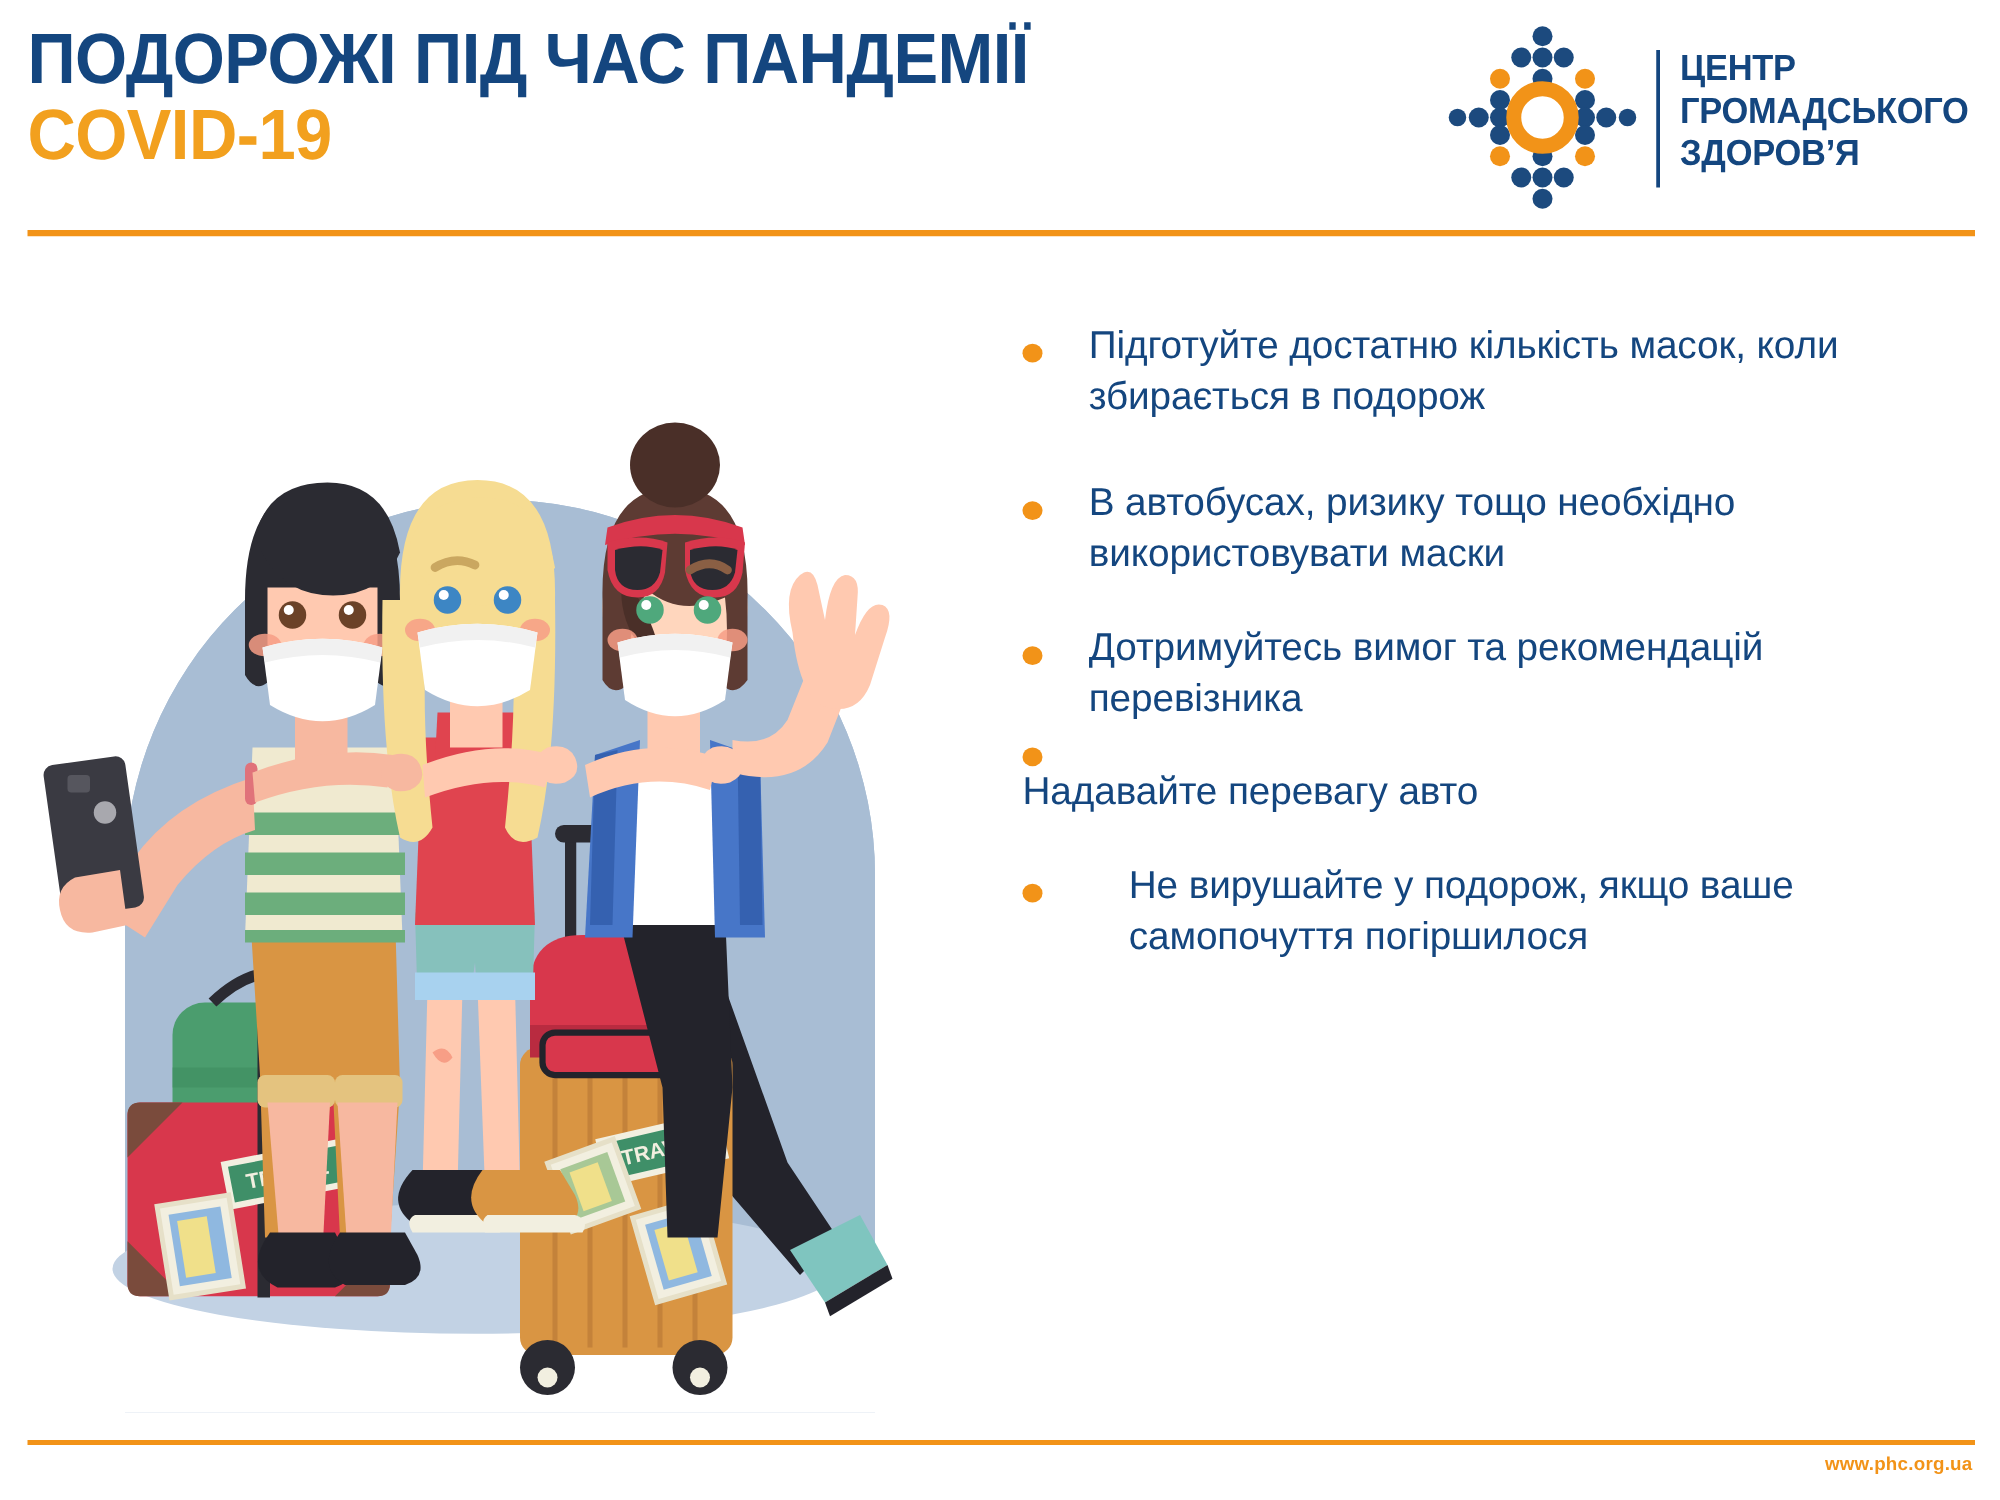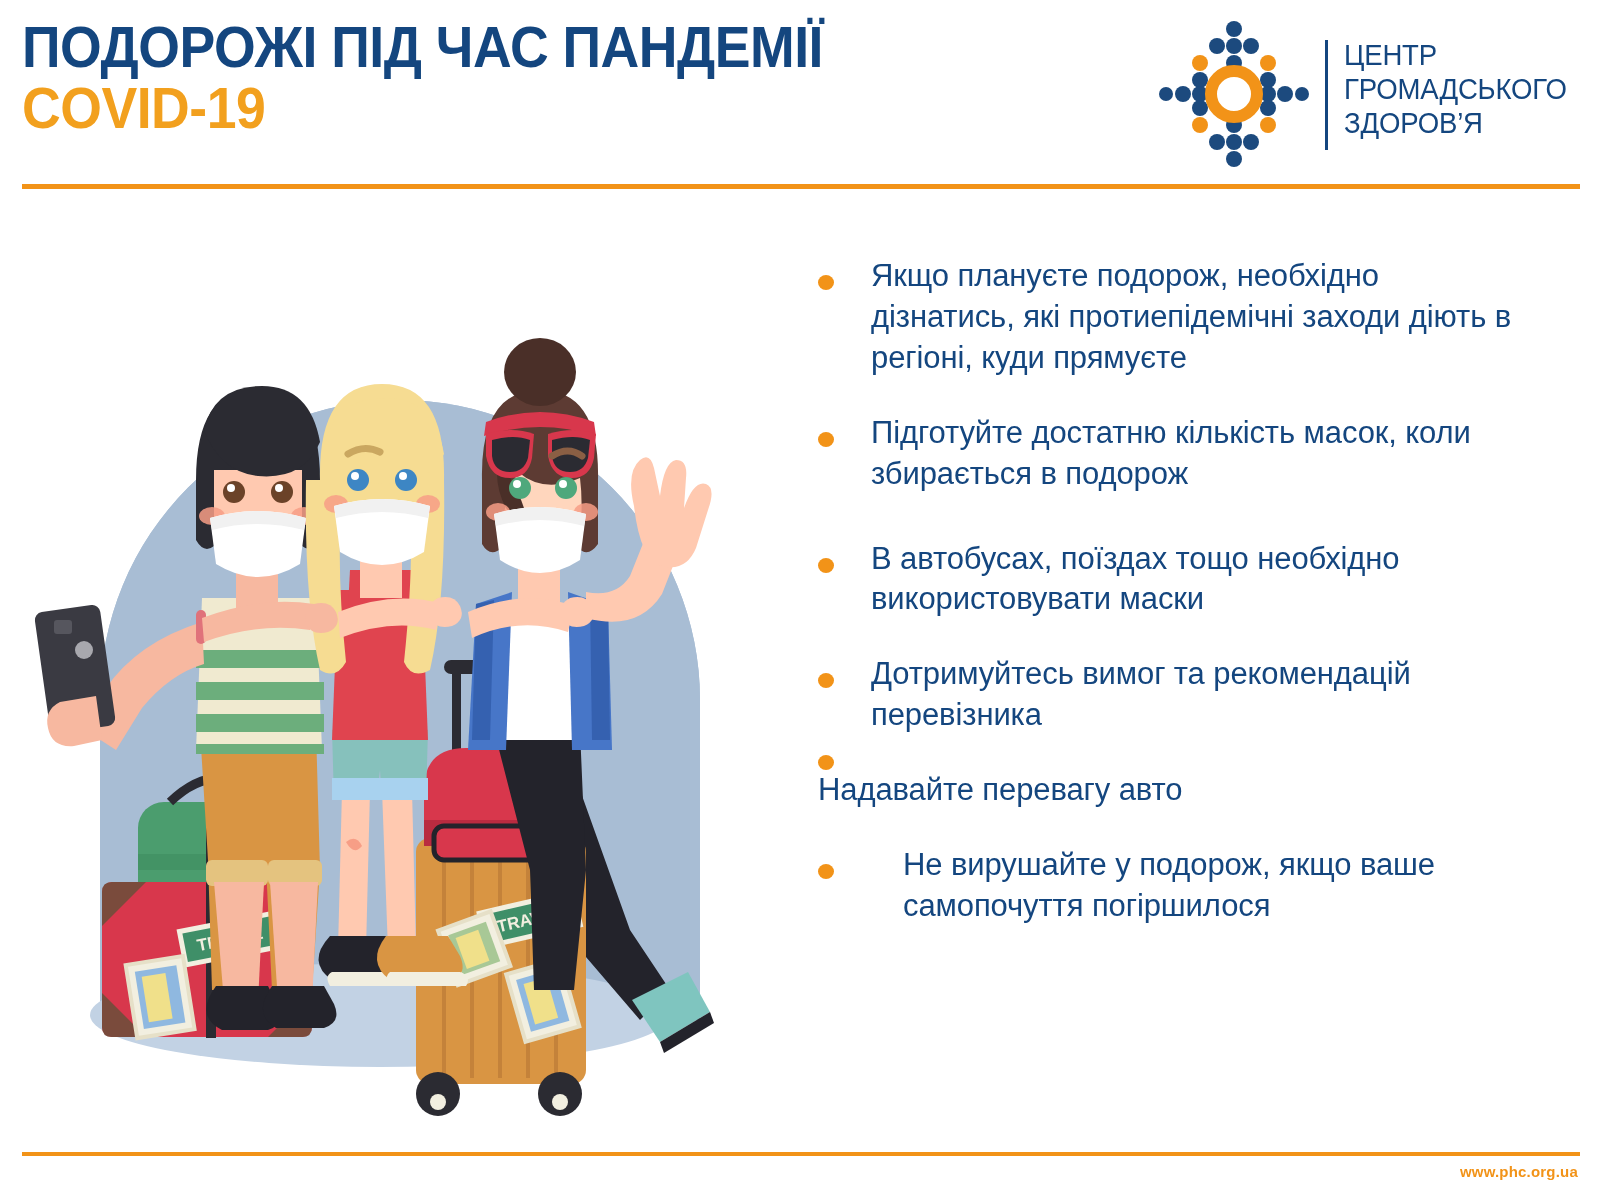--- a/index.html
+++ b/index.html
@@ -91,21 +91,21 @@
     width: 3px;
     height: 110px;
     background: #14467f;
   }
   #logo-text {
     position: absolute;
     left: 186px;
     top: 20px;
     color: #14467f;
     font-size: 29px;
-    font-weight: normal;
+    font-weight: bold;
     line-height: 1.18;
     letter-spacing: -0.2px;
   }
   #logo-text div { transform: scaleX(0.95); transform-origin: left center; white-space: nowrap;}
 
   
   #bullets {
     position: absolute;
     left: 818px;
     top: 256px;
@@ -433,33 +433,29 @@
       <path d="M294 374 q16 -4 22 8 q6 14 -8 20 q-16 4 -22 -8 q-4 -14 8 -20 Z" fill="#f7b8a0"></path>
       <path d="M318 382 q56 -22 104 -8 l-6 26 q-44 -12 -96 8 Z" fill="#ffc9b0"></path>
       <path d="M418 368 q16 -4 22 8 q6 14 -8 20 q-16 4 -22 -8 q-4 -14 8 -20 Z" fill="#ffc9b0"></path>
       <path d="M448 382 q54 -24 106 -6 l-6 26 q-48 -16 -96 6 Z" fill="#ffc9b0"></path>
       <path d="M550 368 q16 -4 22 8 q6 14 -8 20 q-16 4 -22 -8 q-4 -14 8 -20 Z" fill="#ffc9b0"></path>
     </svg>
   </div>
 
   <div id="bullets">
 
-    <div class="bullet-row" style="margin-bottom:34px;">
-      <div class="bullet-dot"></div>
-      <div class="bullet-text">Якщо плануєте подорож, необхідно дізнатись, які протиепідемічні заходи діють в регіоні, куди прямуєте</div>
-    </div>
 
     <div class="bullet-row" style="margin-bottom:44px;">
       <div class="bullet-dot"></div>
       <div class="bullet-text">Підготуйте достатню кількість масок, коли збирається в подорож</div>
     </div>
 
     <div class="bullet-row" style="margin-bottom:34px;">
       <div class="bullet-dot"></div>
-      <div class="bullet-text">В автобусах, поїздах тощо необхідно використовувати маски</div>
+      <div class="bullet-text">В автобусах, ризику тощо необхідно використовувати маски</div>
     </div>
 
     <div class="bullet-row" style="">
       <div class="bullet-dot"></div>
       <div class="bullet-text">Дотримуйтесь вимог та рекомендацій перевізника</div>
     </div>
 
     <div class="bullet-row" style="margin-bottom:34px;flex-direction:column;">
       <div class="bullet-dot"></div>
       <div class="bullet-text">Надавайте перевагу авто</div>

